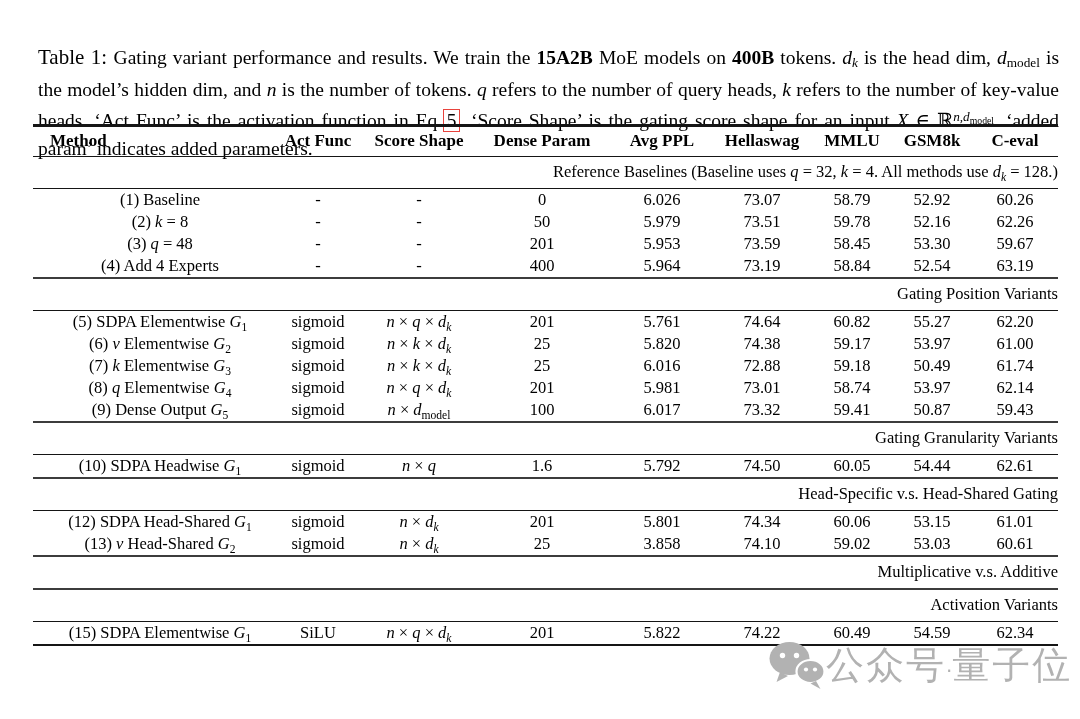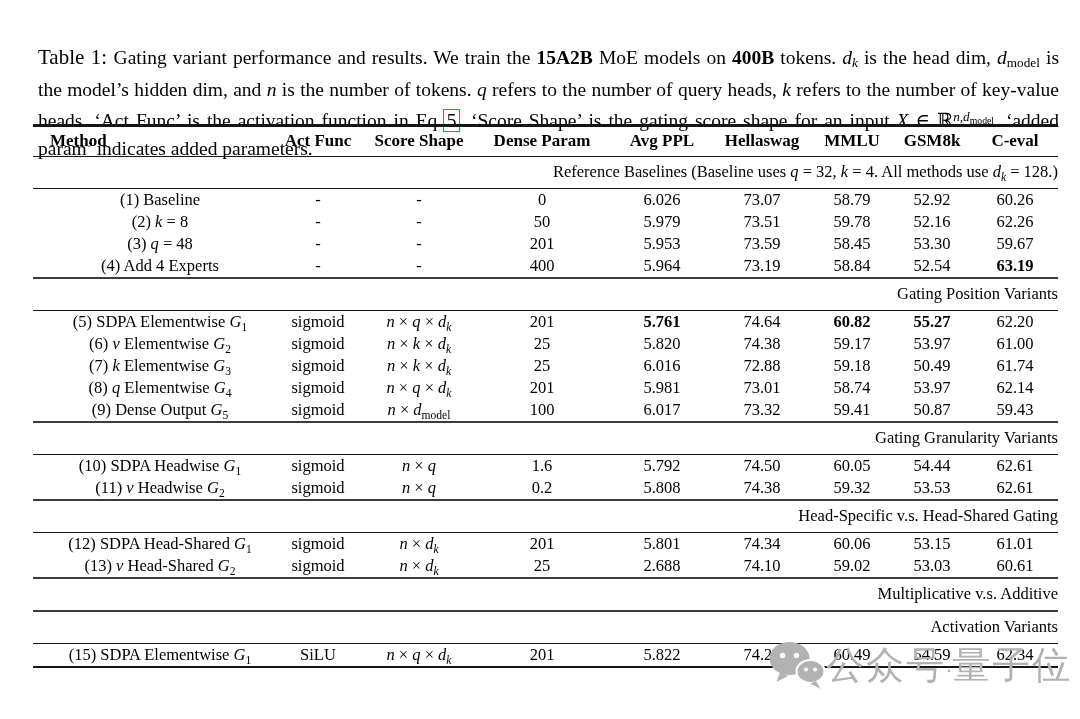--- a/index.html
+++ b/index.html
@@ -33,21 +33,21 @@
     border-bottom:1.6px solid #151515;font-size:17px;
   }
   .results thead th.left{text-align:left;padding-left:17px;}
   tr.section td{
     text-align:right;padding:5px 0 6px;
     border-bottom:1.6px solid #151515;
   }
   tr.section.sep td{border-top:2.6px solid #3c3c3c;margin-top:44px;}
   tr.datarow td{height:22px;text-align:center;}
   tr.datarow td.left{text-align:center;padding-left:17px;}
-  td.bold{font-weight:bold;}
+  td.bold{font-weight:normal;}
   .results sub{font-size:70%;line-height:0;}
   
   .watermark{
     position:absolute;left:768px;top:640px;z-index:5;
     display:flex;align-items:center;color:#b2b2b2;
   }
   .wm-text{
     font-size:38px;line-height:1;letter-spacing:2px;
     font-family:"DejaVu Sans","Liberation Sans",sans-serif;
   }
@@ -198,51 +198,40 @@
           <td class="left">(10) SDPA Headwise <i>G</i><sub>1</sub></td>
           <td class="">sigmoid</td>
           <td class=""><i>n</i> × <i>q</i></td>
           <td class="">1.6</td>
           <td class="">5.792</td>
           <td class="">74.50</td>
           <td class="">60.05</td>
           <td class="">54.44</td>
           <td class="">62.61</td>
         </tr>
-        <tr class="datarow">
-          <td class="left">(11) <i>v</i> Headwise <i>G</i><sub>2</sub></td>
-          <td class="">sigmoid</td>
-          <td class=""><i>n</i> × <i>q</i></td>
-          <td class="">0.2</td>
-          <td class="">5.808</td>
-          <td class="">74.38</td>
-          <td class="">59.32</td>
-          <td class="">53.53</td>
-          <td class="">62.61</td>
-        </tr>
         <tr class="section sep">
           <td colspan="9">Head-Specific v.s. Head-Shared Gating</td>
         </tr>
         <tr class="datarow">
           <td class="left">(12) SDPA Head-Shared <i>G</i><sub>1</sub></td>
           <td class="">sigmoid</td>
           <td class=""><i>n</i> × <i>d</i><sub><i>k</i></sub></td>
           <td class="">201</td>
           <td class="">5.801</td>
           <td class="">74.34</td>
           <td class="">60.06</td>
           <td class="">53.15</td>
           <td class="">61.01</td>
         </tr>
         <tr class="datarow">
           <td class="left">(13) <i>v</i> Head-Shared <i>G</i><sub>2</sub></td>
           <td class="">sigmoid</td>
           <td class=""><i>n</i> × <i>d</i><sub><i>k</i></sub></td>
           <td class="">25</td>
-          <td class="">2.688</td>
+          <td class="">3.858</td>
           <td class="">74.10</td>
           <td class="">59.02</td>
           <td class="">53.03</td>
           <td class="">60.61</td>
         </tr>
         <tr class="section sep">
           <td colspan="9">Multiplicative v.s. Additive</td>
         </tr>
         <tr class="section sep">
           <td colspan="9">Activation Variants</td>

